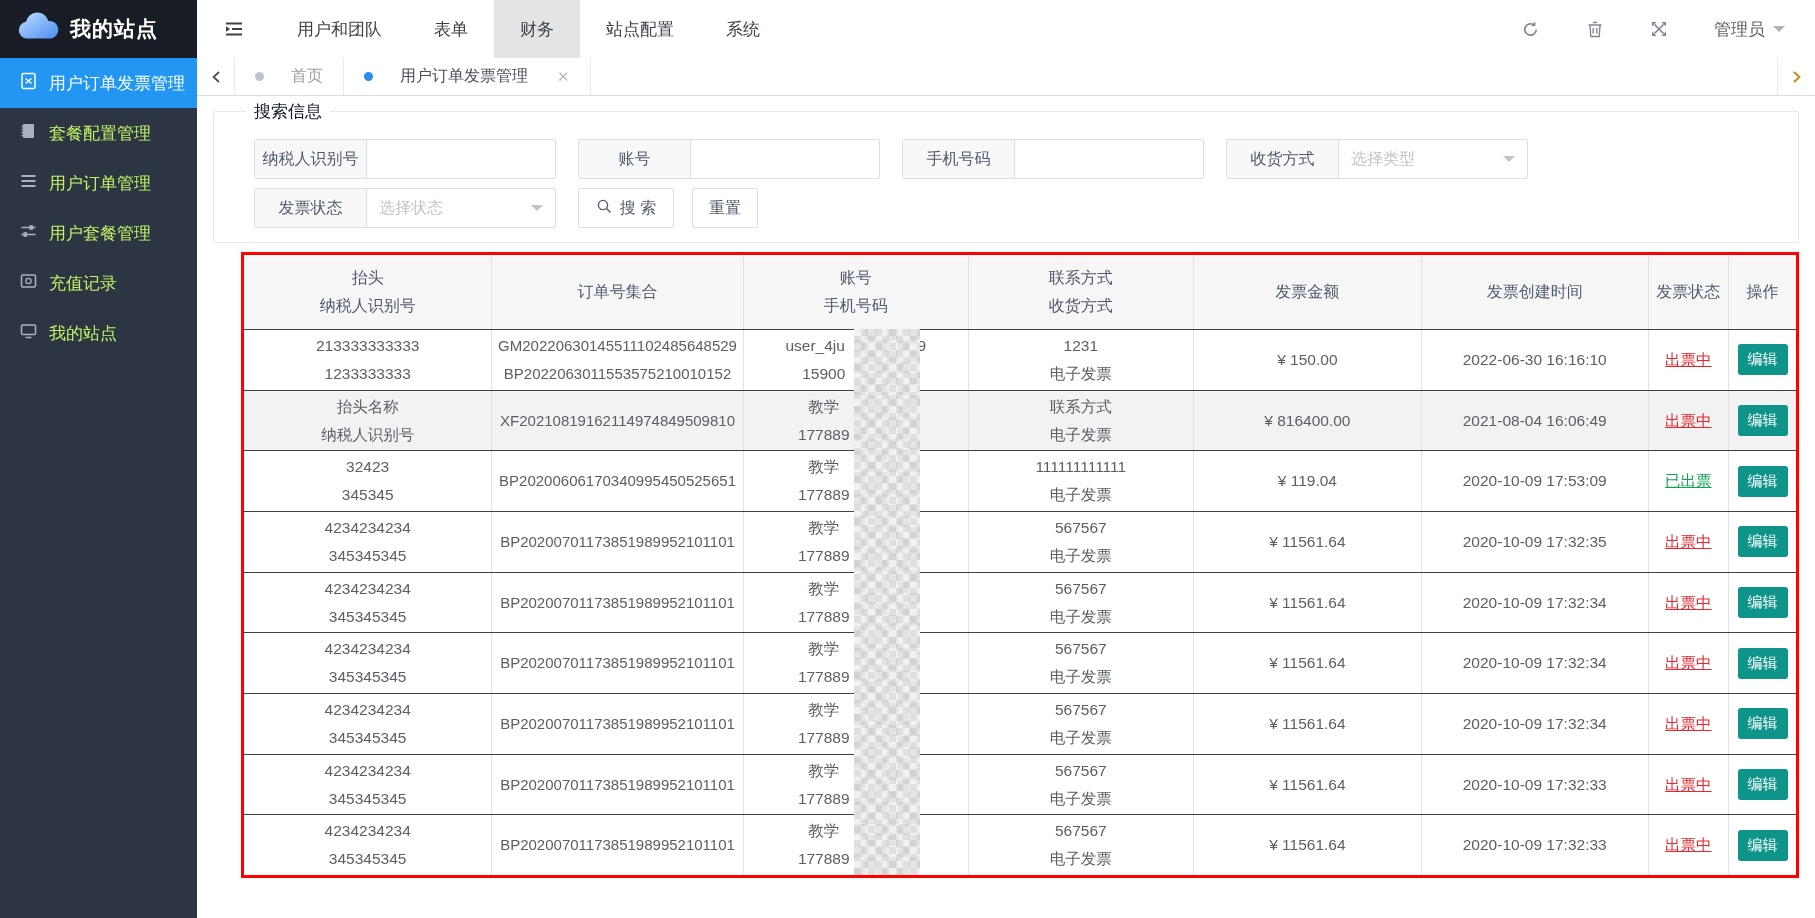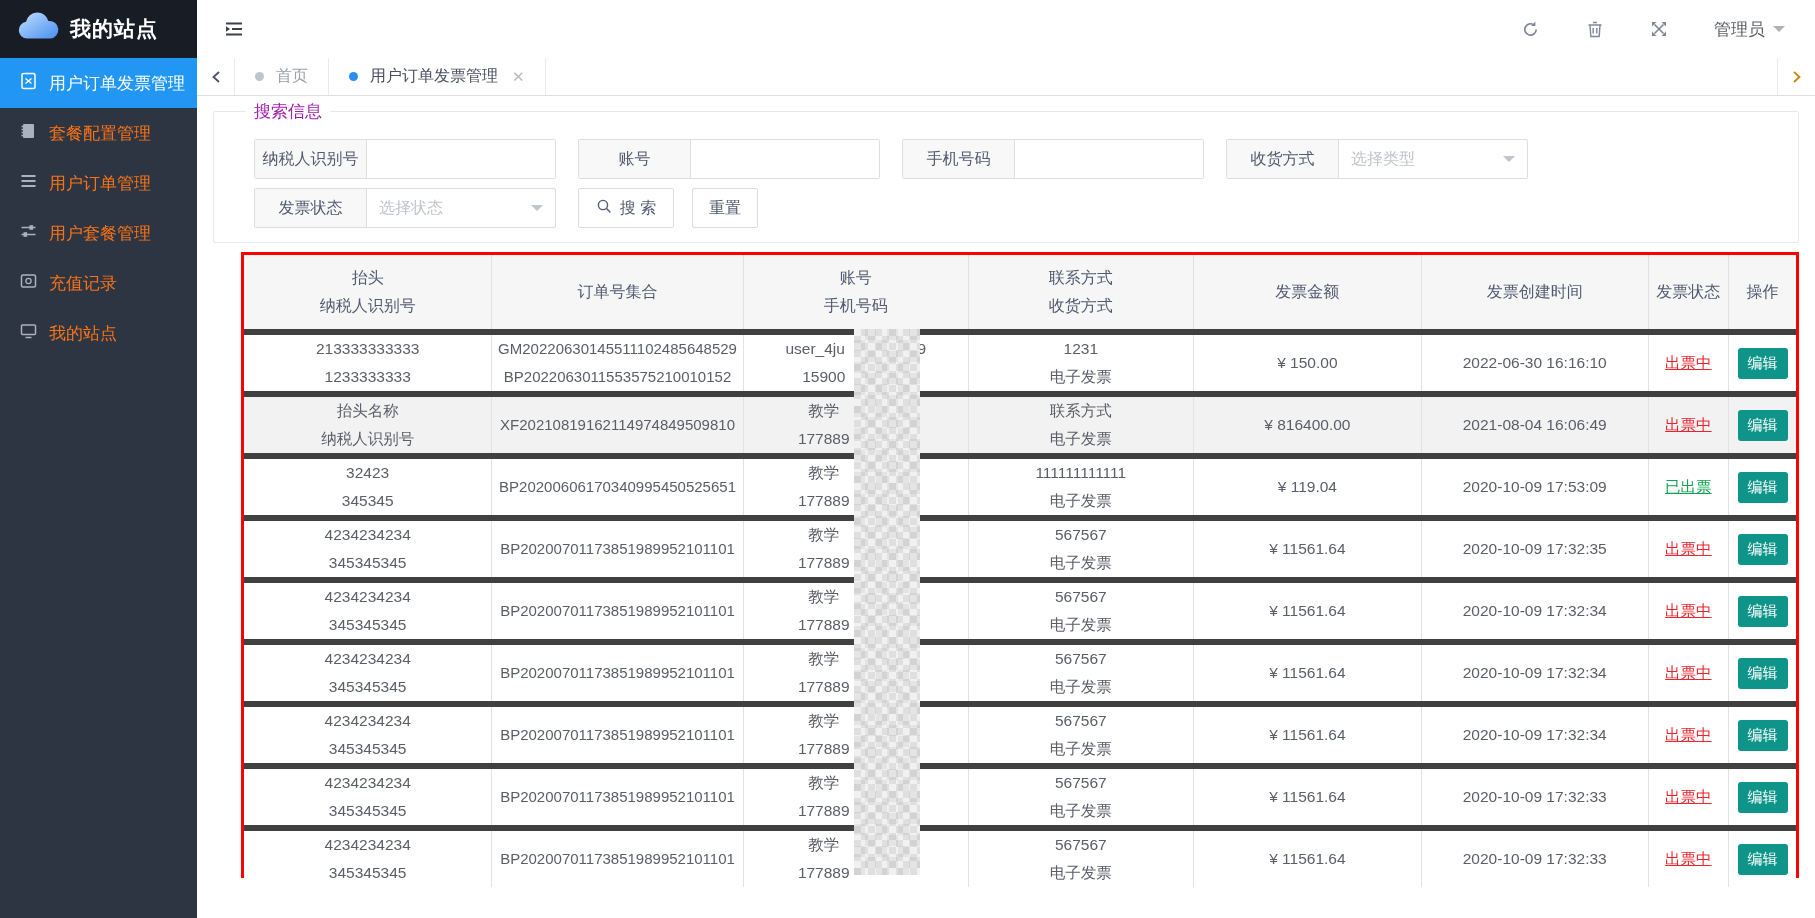--- a/index.html
+++ b/index.html
@@ -22,41 +22,41 @@
   .nav-item.active{ background:var(--nav-active); }
   .header-right{ display:flex; align-items:center; gap:46px; padding-right:30px; }
   .hicon{ display:flex; align-items:center; cursor:pointer; }
   .user-menu{ display:flex; align-items:center; gap:8px; font-size:17px; color:#5a5e66; cursor:pointer; }
   .caret-down{ width:0; height:0; border:6px solid transparent; border-top-color:#aeb2b8; margin-top:6px; }
 
   
   .body-row{ display:flex; height:860px; }
   .sidebar{ width:197px; background:var(--sidebar-bg); flex-shrink:0; }
   .side-item{ height:50px; display:flex; align-items:center; gap:12px; padding-left:20px;
-    color:#f97316; font-size:17px; cursor:pointer; }
+    color:#bef264; font-size:17px; cursor:pointer; }
   .side-item.active{ background:var(--accent); color:#fff; }
   .side-item svg{ flex-shrink:0; }
 
   .main{ flex:1; display:flex; flex-direction:column; min-width:0; }
 
   
   .tabbar{ height:38px; display:flex; align-items:stretch; border-bottom:1px solid #dcdee2; background:#fff; }
   .tab-arrow{ width:38px; display:flex; align-items:center; justify-content:center; cursor:pointer; border-right:1px solid #e8eaec; }
   .tab-arrow.right{ margin-left:auto; border-right:none; border-left:1px solid #e8eaec; }
-  .tab{ display:flex; align-items:center; gap:12px; padding:0 20px; font-size:16px; color:#9aa0aa;
+  .tab{ display:flex; align-items:center; gap:27px; padding:0 20px; font-size:16px; color:#9aa0aa;
     border-right:1px solid #e8eaec; cursor:pointer; }
   .tab .dot{ width:9px; height:9px; border-radius:50%; background:#c0c4cc; }
   .tab.active{ color:#495060; }
   .tab.active .dot{ background:#2d8cf0; }
   .tab-close{ color:#b6babf; font-size:15px; margin-left:2px; cursor:pointer; }
 
   
   .content{ flex:1; padding:4px 16px 0 16px; overflow:hidden; }
   fieldset.search{ border:1px solid #e8e8e8; border-radius:2px; padding:16px 0 14px 40px; }
-  fieldset.search legend{ font-size:17px; color:#a21caf; padding:0 8px; margin-left:-8px; }
+  fieldset.search legend{ font-size:17px; color:#0f172a; padding:0 8px; margin-left:-8px; }
   .srow{ display:flex; align-items:center; gap:22px; }
   .srow + .srow{ margin-top:9px; }
   .igroup{ display:flex; width:302px; height:40px; border:1px solid #dcdee2; border-radius:2px; background:#fff; }
   .igroup .ilabel{ width:112px; background:#f8f8f9; border-right:1px solid #dcdee2; display:flex;
     align-items:center; justify-content:center; font-size:16px; color:#515a6e; }
   .igroup input{ flex:1; min-width:0; border:none; outline:none; font-size:16px; padding:0 12px;
     font-family:inherit; color:#515a6e; }
   .igroup .iselect{ flex:1; display:flex; align-items:center; padding:0 12px; font-size:16px; color:#c0c4cc; cursor:pointer; }
   .iselect .caret-down{ margin-left:auto; border-top-color:#c0c4cc; }
   .btn{ height:40px; border:1px solid #dcdee2; border-radius:2px; background:#fff; font-size:16px;
@@ -66,21 +66,21 @@
   .btn-reset{ width:66px; }
 
   
   .invoice-table{ margin-top:9px; height:626px; border:3px solid var(--tbl-border);
     display:flex; flex-direction:column; position:relative; background:#fff;margin-left:28px; }
   .thead{ height:74px; background:#f6f6f7; display:flex; flex-shrink:0; }
   .tcell{ display:flex; flex-direction:column; align-items:center; justify-content:center;
     border-right:1px solid #e2e2e2; line-height:28px; font-size:16px; padding:0 4px; text-align:center;
     overflow:hidden; }
   .tcell:last-child{ border-right:none; }
-  .trow{ flex:1; display:flex; border-top:6px solid #404040; background:#fff; }
+  .trow{ flex:1; display:flex; border-top:1px solid #404040; background:#fff; }
   .trow.shaded{ background:#f2f2f3; }
   .trow .tcell{ font-size:15.5px; color:#5a5e66; }
   .tcell.order{ font-size:15px; padding:0 2px; }
   .c0{ width:16%; } .c1{ width:16.2%; } .c2{ width:14.5%; } .c3{ width:14.5%; }
   .c4{ width:14.7%; } .c5{ width:14.6%; } .c6{ width:5.2%; } .c7{ width:4.3%; }
   .acct-line{ display:flex; align-items:center; justify-content:center; }
   .acct-sp{ display:inline-block; width:64px; height:1px; }
   .status-badge{ font-size:15.5px;text-decoration:underline; }
   .edit-btn{ background:var(--teal); color:#fff; border:none; border-radius:3px; font-size:15px;
     padding:6px 10px; cursor:pointer; font-family:inherit; }
@@ -107,20 +107,27 @@
     </span>
     <span class="logo-text">我的站点</span>
   </div>
   <div class="navbar">
     <span class="nav-collapse">
       <svg width="22" height="20" viewBox="0 0 22 20">
         <path d="M3 4.5h16M9 10h10M3 15.5h16" stroke="#3c414a" stroke-width="1.8" fill="none"></path>
         <path d="M3 7.2l4 2.8-4 2.8z" fill="#3c414a"></path>
       </svg>
     </span>
+    <div id="nav-items" style="display:flex">
+        <div class="nav-item">用户和团队</div>
+        <div class="nav-item">表单</div>
+        <div class="nav-item active">财务</div>
+        <div class="nav-item">站点配置</div>
+        <div class="nav-item">系统</div>
+      </div>
     <div class="header-right" style="margin-left:auto">
       <span class="hicon">
         <svg width="19" height="19" viewBox="0 0 19 19">
           <path d="M15.2 9.5a5.7 5.7 0 1 1-1.7-4.1" fill="none" stroke="#808695" stroke-width="1.7"></path>
           <path d="M14.4 1.6v4.4h-4.4z" fill="#808695"></path>
         </svg>
       </span>
       <span class="hicon">
         <svg width="18" height="19" viewBox="0 0 18 19">
           <path d="M2.5 5h13M7 2.5h4M4 5l.8 11.5h8.4L14 5M7.2 8v5.5M10.8 8v5.5" fill="none" stroke="#808695" stroke-width="1.4"></path>

